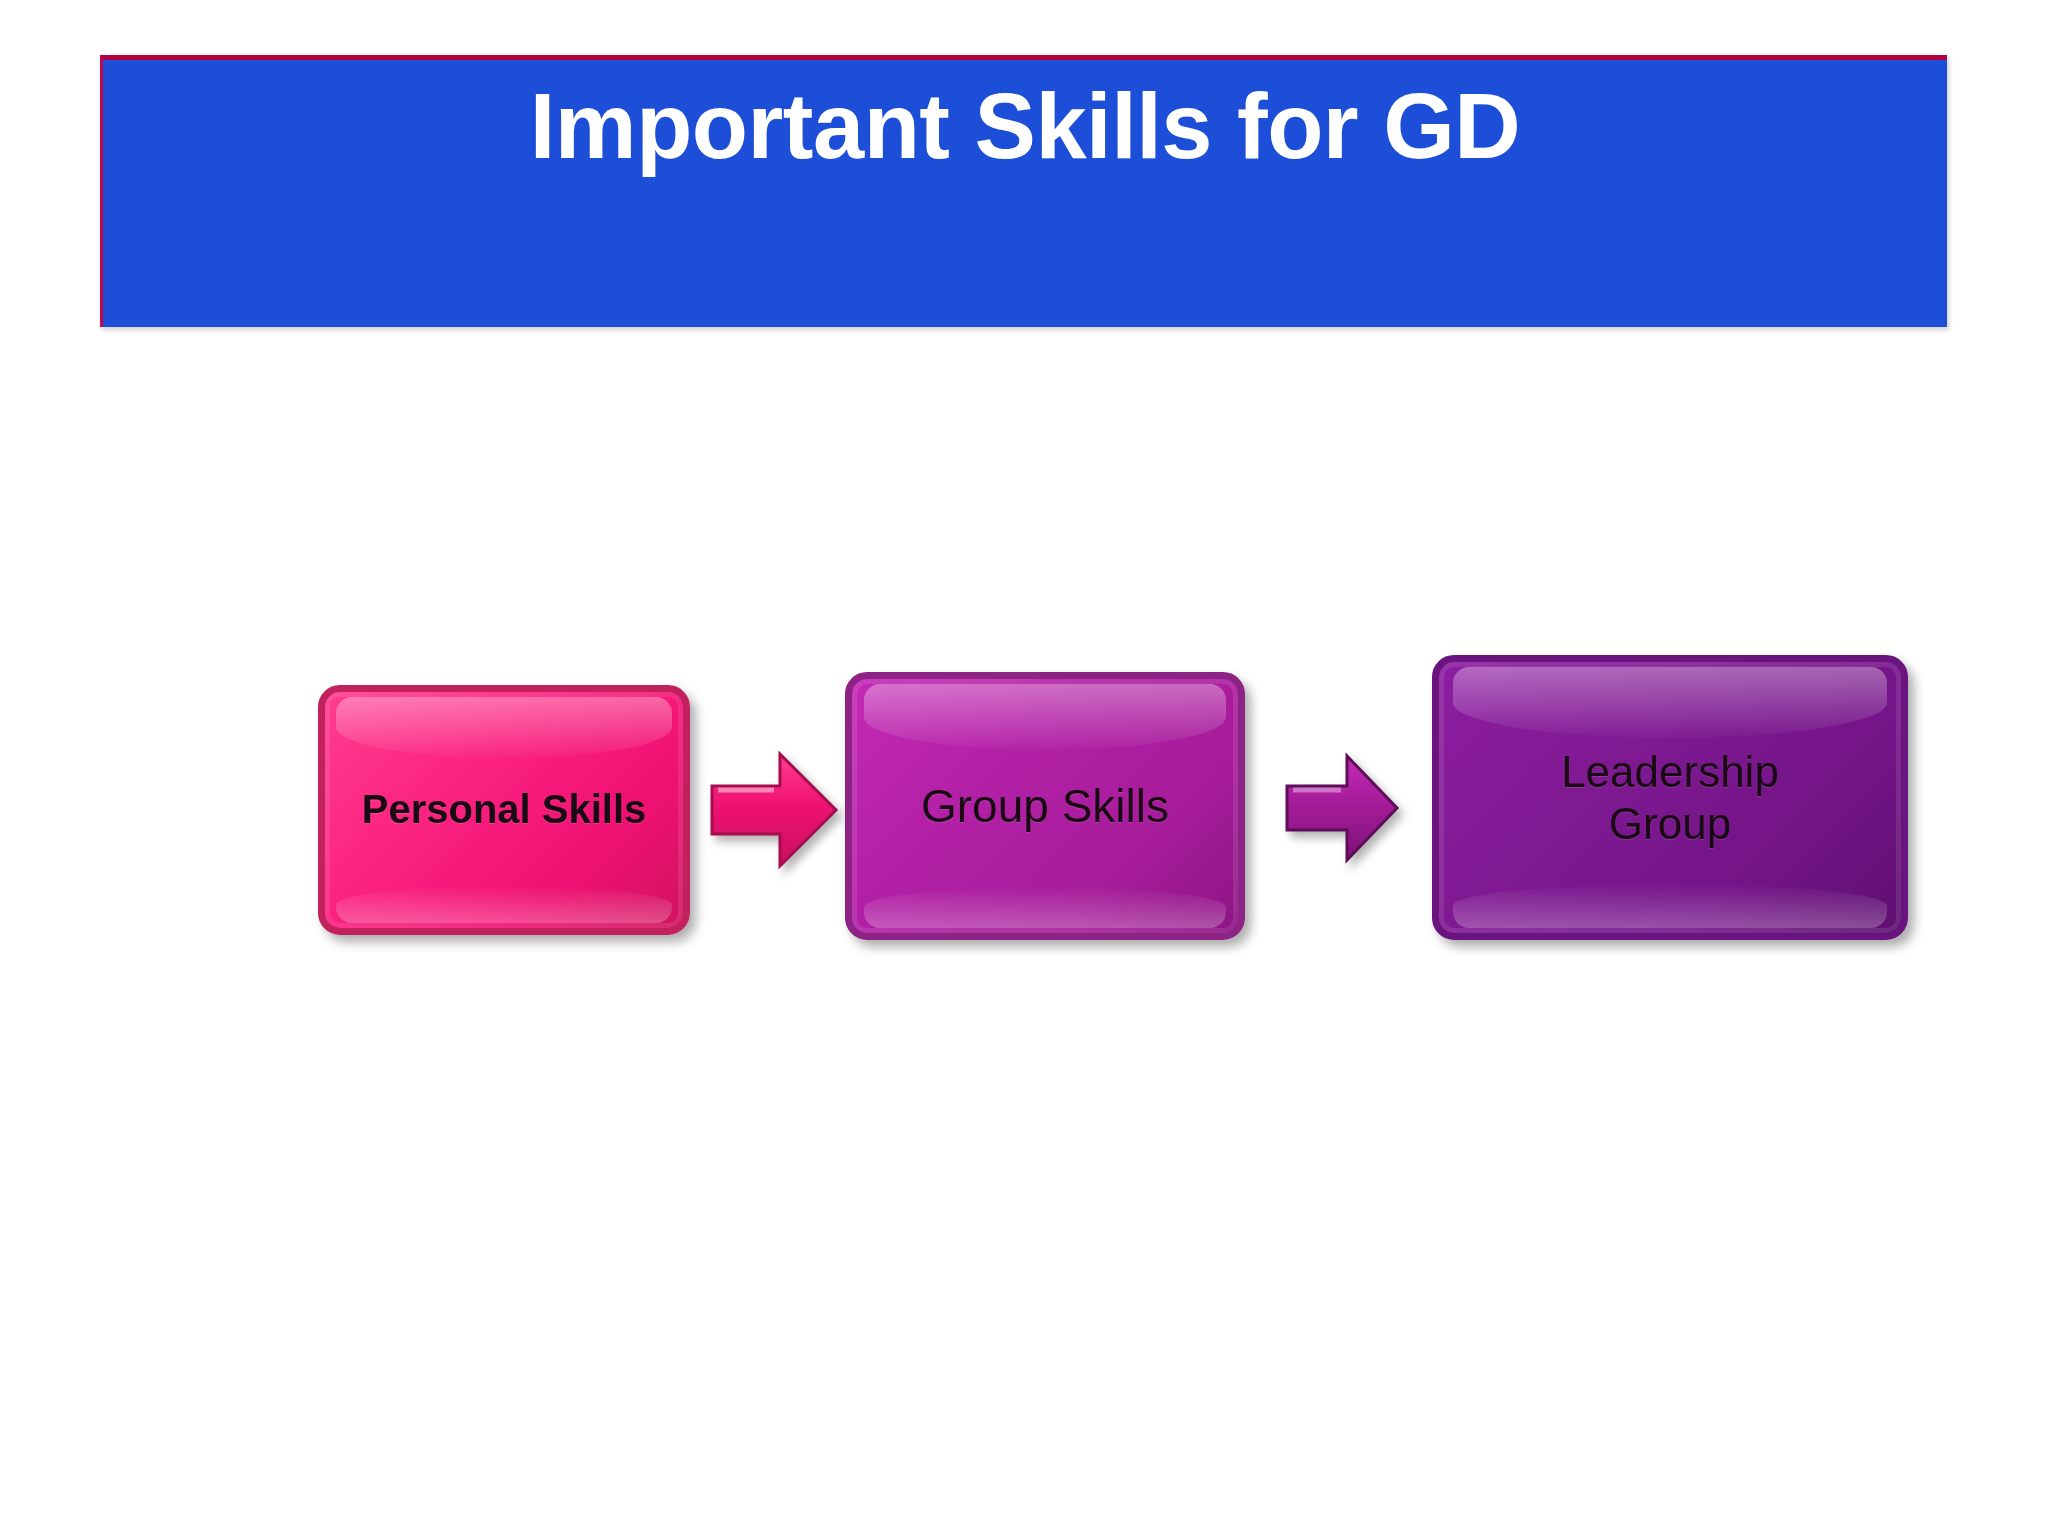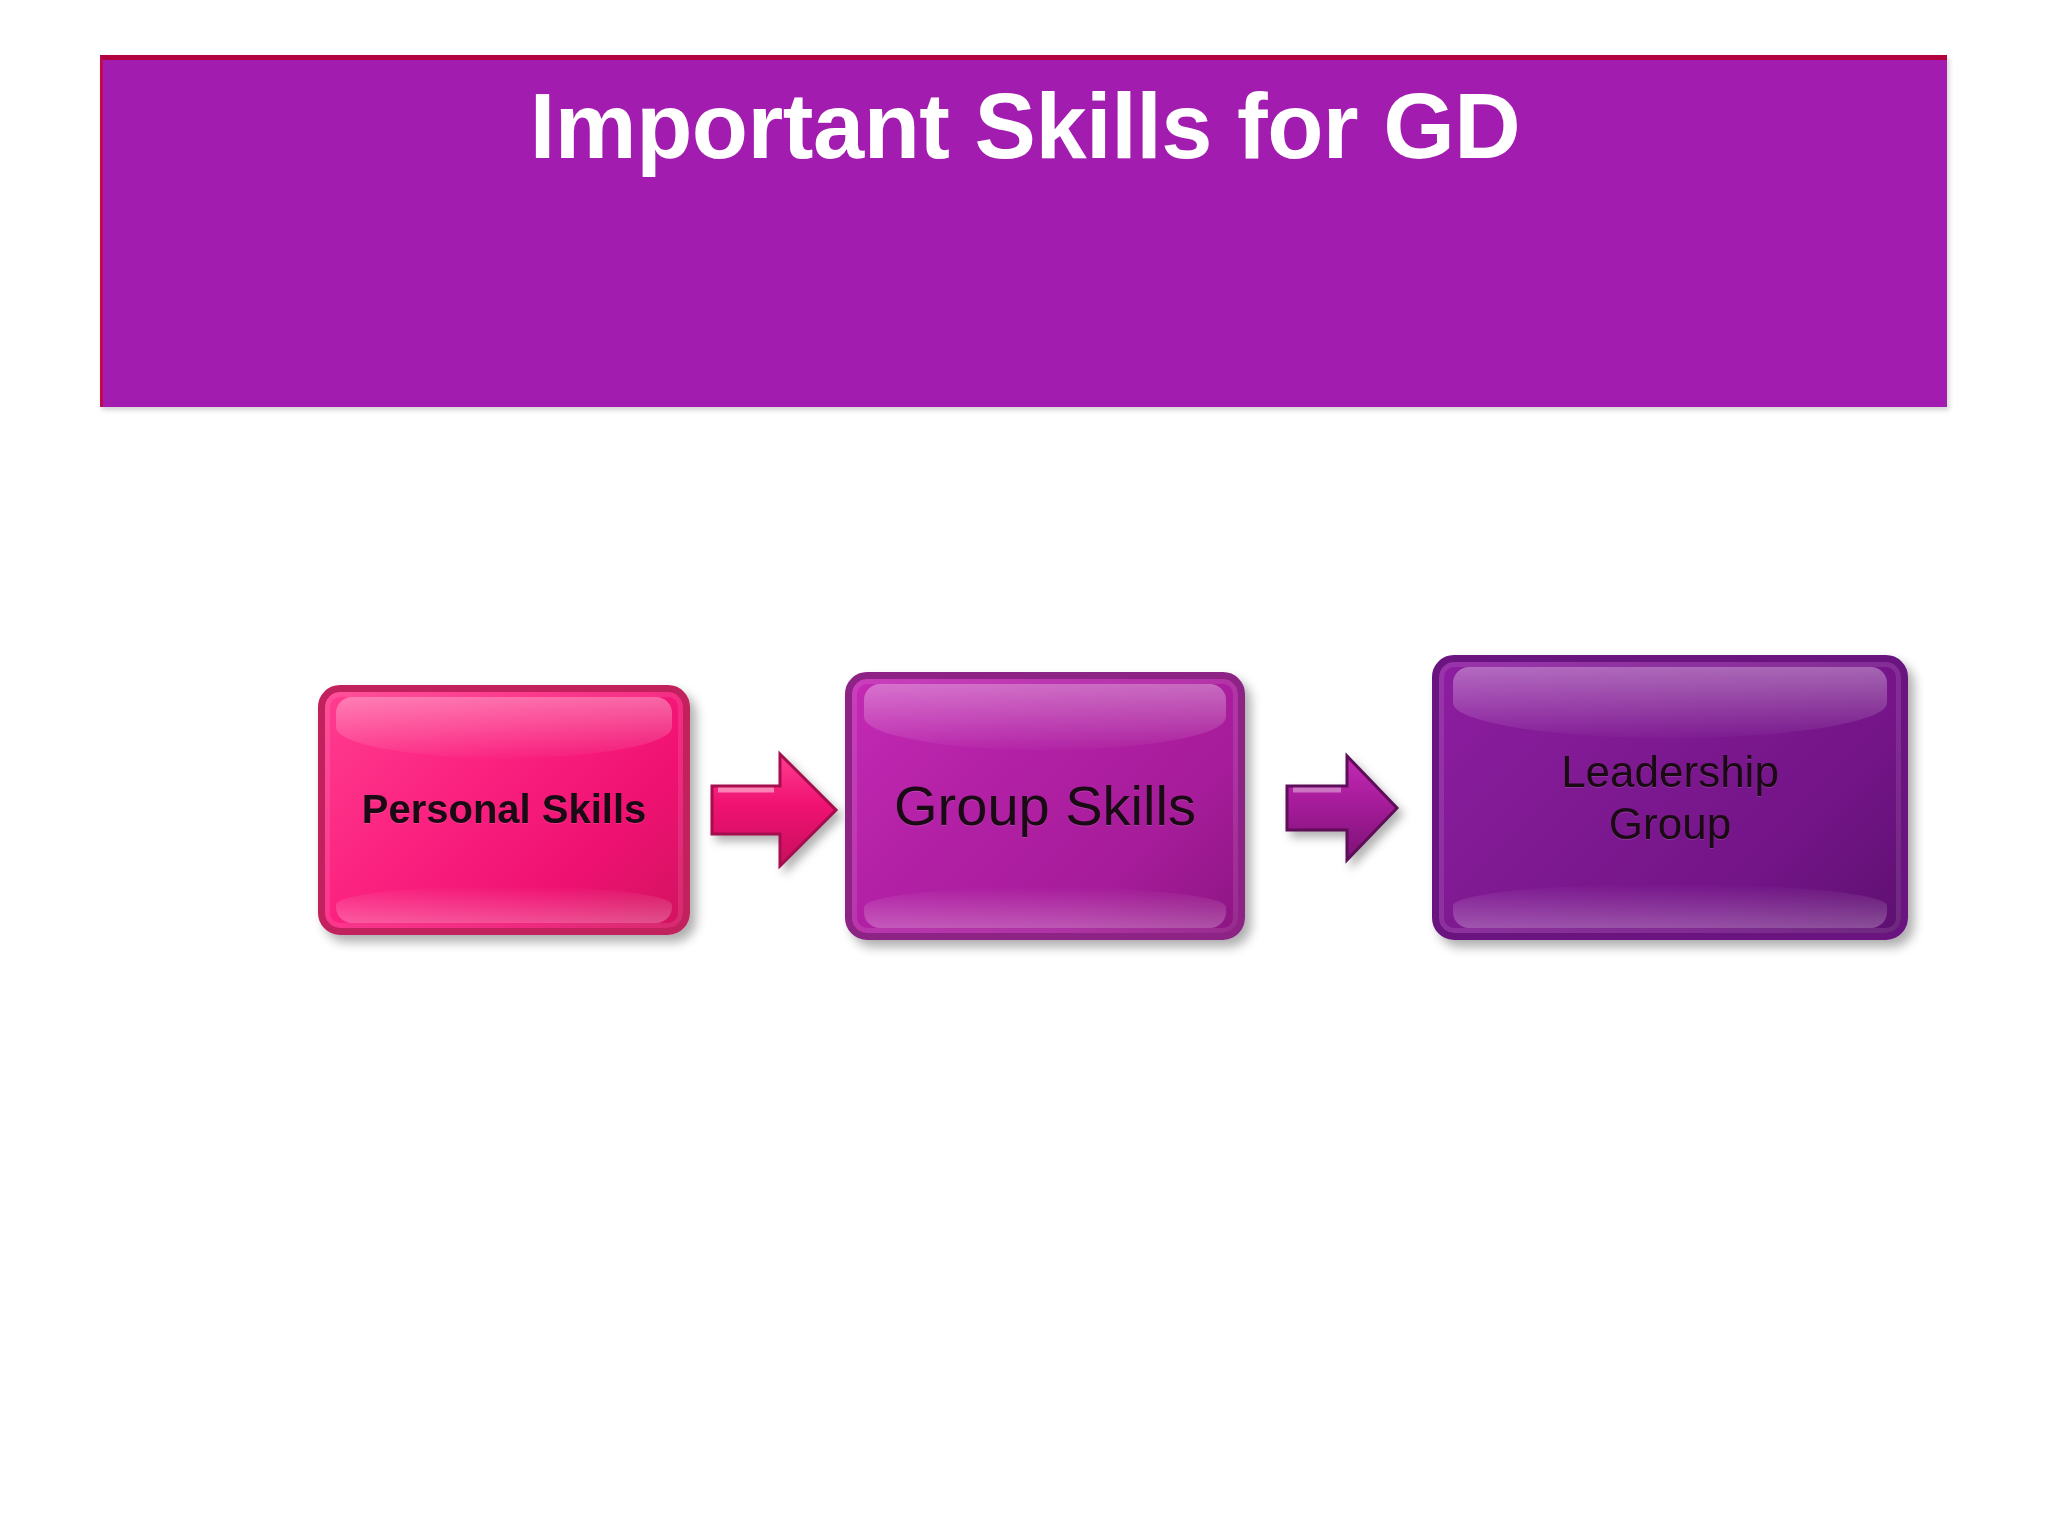--- a/index.html
+++ b/index.html
@@ -23,22 +23,22 @@
     height: 1536px;
     background: #ffffff;
   }
 
   
   .title-banner {
     position: absolute;
     left: 100px;
     top: 55px;
     width: 1847px;
-    height: 352px;
-    background: #a21caf;
+    height: 272px;
+    background: #1d4ed8;
     border-top: 5px solid #b3003f;
     border-left: 3px solid #c2094b;
     box-sizing: border-box;
     box-shadow: 2px 3px 5px rgba(0,0,0,0.18);
   }
   .title-text {
     position: absolute;
     left: 0;
     top: 18px;
     width: 100%;
@@ -112,21 +112,21 @@
   
   #box-group {
     left: 845px;
     top: 672px;
     width: 400px;
     height: 268px;
     background:
       linear-gradient(135deg, #c42ab5 0%, #b321a6 35%, #a61c9a 72%, #8d1583 100%);
     border: 7px solid #8d2485;
     font-weight: normal;
-    font-size: 56px;
+    font-size: 46px;
     text-align: center;
   }
   
   #box-leadership {
     left: 1432px;
     top: 655px;
     width: 476px;
     height: 285px;
     background:
       linear-gradient(135deg, #8d1da1 0%, #801a93 35%, #731487 72%, #5e1071 100%);

